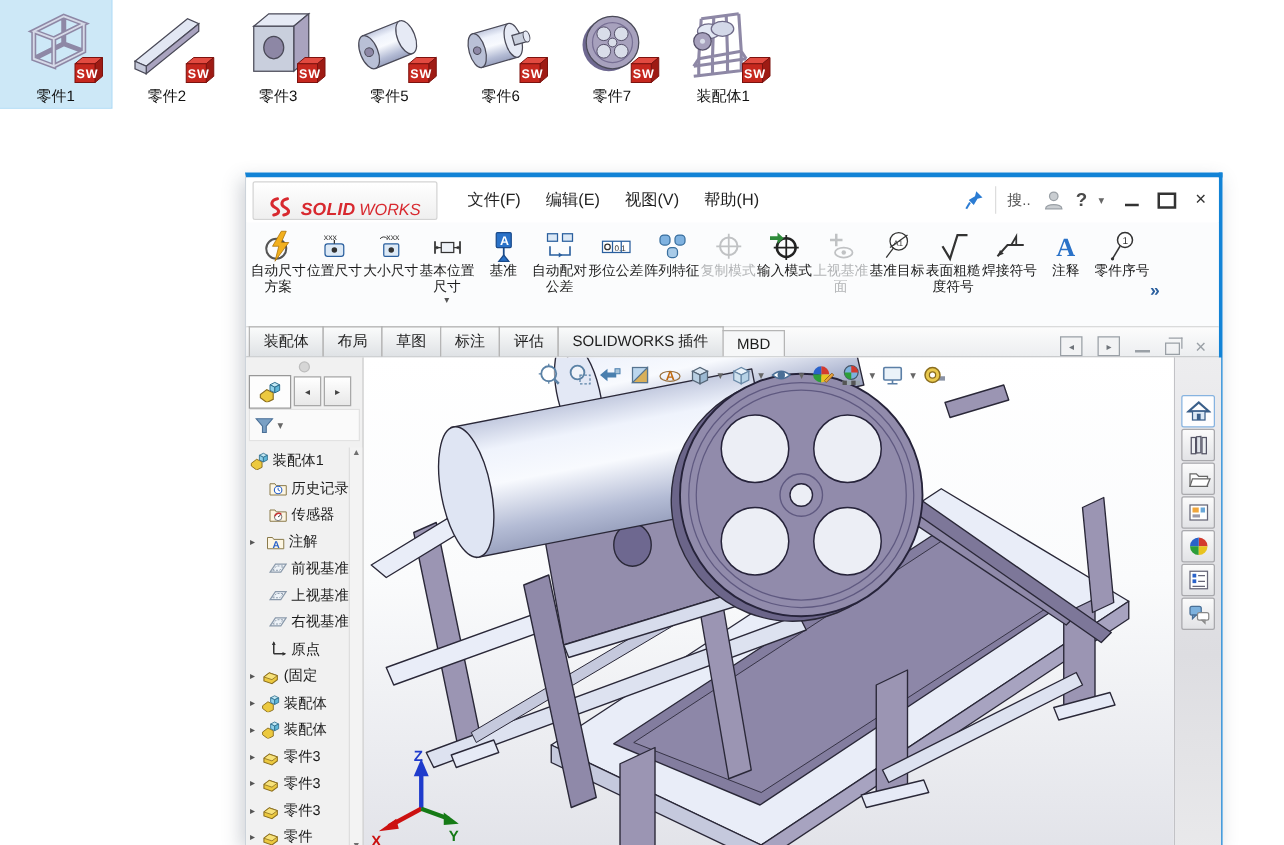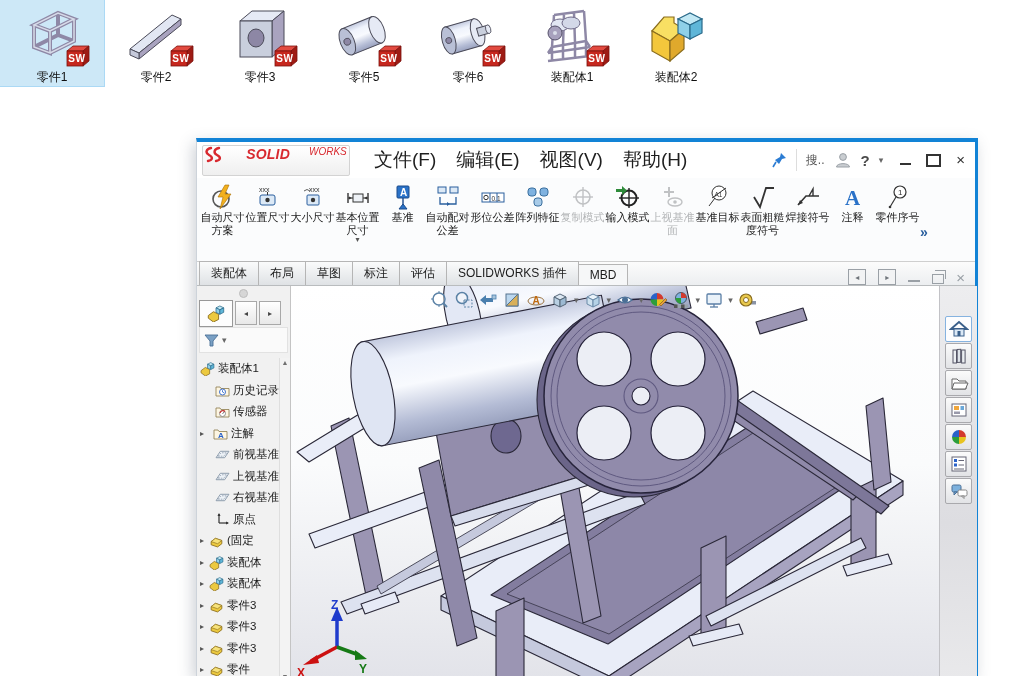--- a/index.html
+++ b/index.html
@@ -1,36 +1,36 @@
 <!DOCTYPE html>
 <html><head>
 <meta charset="utf-8">
 <style>
   html,body{margin:0;padding:0}
   body{width:1027px;height:676px;position:relative;overflow:hidden;background:#fff;
        font-family:"Liberation Sans","DejaVu Sans",sans-serif;-webkit-font-smoothing:antialiased}
   svg{display:block}
   
   .desk{position:absolute;left:0;top:0;display:flex}
-  .dicon{width:104px;padding:3px 0 2px;display:flex;flex-direction:column;align-items:center}
+  .dicon{width:89px;padding:3px 0 2px;display:flex;flex-direction:column;align-items:center}
   .dicon.selected{background:#cde8f7;outline:1px solid #abd9f5}
   .thumb{width:64px;height:64px;position:relative}
   .swb{position:absolute;right:-6px;bottom:0;width:25px;height:23px}
   .dlbl{font-size:12px;color:#101010;margin-top:4px;line-height:13px}
   
   .win{position:absolute;left:196px;top:138px;width:782px;height:538px;box-sizing:border-box;
        background:#fff;border-top:4px solid #1283d6;border-right:3px solid #1283d6;
        border-left:1px solid #cdd3da;box-shadow:-3px 5px 14px rgba(60,70,90,.25)}
   .tbar{height:36px;display:flex;align-items:center;background:#fff}
   .logo{width:146px;height:29px;margin-left:5px;border:1px solid #d3d3d3;border-radius:2px;
-        background:linear-gradient(#ffffff,#efefef);display:flex;align-items:flex-start;justify-content:center;gap:19px}
+        background:linear-gradient(#ffffff,#efefef);display:flex;align-items:flex-end;justify-content:center;gap:3px}
   .lg-solid{font-size:14px;font-weight:bold;font-style:italic;color:#d8292f;letter-spacing:.2px}
-  .lg-works{font-size:10px;font-style:italic;color:#d8292f}
+  .lg-works{font-size:13px;font-style:italic;color:#d8292f}
   .menus{display:flex;margin-left:14px}
-  .menu{padding:0 10px;font-size:19px;color:#1f1f1f;line-height:30px;cursor:default}
+  .menu{padding:0 10px;font-size:13px;color:#1f1f1f;line-height:30px;cursor:default}
   .tbr{margin-left:auto;display:flex;align-items:center;gap:9px;padding-right:10px}
   .sep{width:1px;height:22px;background:#ddd}
   .srch{font-size:12px;color:#555}
   .help{font-size:15px;font-weight:bold;color:#4a4a4a}
   .caret{font-size:9px;color:#666}
   .wc{display:flex;align-items:center;gap:15px;margin-left:8px}
   .wmin{width:11px;height:2px;background:#333;margin-top:7px}
   .wmax{width:11px;height:9px;border:2px solid #333}
   .wx{font-size:15px;color:#333;line-height:14px}
   
@@ -196,51 +196,56 @@
           <ellipse cx="53" cy="32" rx="2.5" ry="4.5" fill="#e6eaf5" stroke="#4a4a58" stroke-width="0.8"></ellipse>
         </g>
       </svg>
       <svg class="swb">
           <use href="#swbadge"></use>
         </svg>
     </span>
     <span class="dlbl">零件6</span>
   </div>
 
+  <div class="dicon">
+    <span class="thumb">
+      <svg width="64" height="64" viewBox="0 0 64 64">
+        <circle cx="29" cy="33" r="21" fill="#6e6890"></circle>
+        <circle cx="32" cy="31" r="21" fill="#a7a1bd" stroke="#4a4a58" stroke-width="1"></circle>
+        <circle cx="32" cy="31" r="16" fill="none" stroke="#776f94" stroke-width="1"></circle>
+        <circle cx="39" cy="24" r="5.5" fill="#d9dde9" stroke="#55506a" stroke-width="0.8"></circle>
+        <circle cx="25" cy="24" r="5.5" fill="#d9dde9" stroke="#55506a" stroke-width="0.8"></circle>
+        <circle cx="25" cy="38" r="5.5" fill="#d9dde9" stroke="#55506a" stroke-width="0.8"></circle>
+        <circle cx="39" cy="38" r="5.5" fill="#d9dde9" stroke="#55506a" stroke-width="0.8"></circle>
+        <circle cx="32" cy="31" r="3.5" fill="#d9dde9" stroke="#55506a" stroke-width="0.8"></circle>
+      </svg>
+      <svg class="swb">
+          <use href="#swbadge"></use>
+        </svg>
+    </span>
+    <span class="dlbl">零件7</span>
+  </div>
 
   <div class="dicon">
     <span class="thumb">
       <svg width="64" height="64" viewBox="0 0 64 64">
         <path d="M14,12 L44,8 M14,12 L12,44 M44,8 L46,38 M12,44 L46,38 M24,11 L23,43 M34,10 L35,40 M8,50 L50,44 M12,44 L8,50 M46,38 L50,44" fill="none" stroke="#8e88a6" stroke-width="2.5"></path>
         <ellipse cx="20" cy="22" rx="9" ry="6" fill="#e2e7f3" stroke="#6f6a88" stroke-width="1"></ellipse>
         <ellipse cx="31" cy="20" rx="9" ry="6" fill="#d3d8e8" stroke="#6f6a88" stroke-width="1"></ellipse>
         <circle cx="15" cy="30" r="7" fill="#a7a1bd" stroke="#55506a" stroke-width="1"></circle>
         <circle cx="15" cy="30" r="2" fill="#d9dde9"></circle>
         <path d="M12,44 L12,58 M23,43 L23,57 M35,40 L35,55 M46,38 L46,53 M8,58 L50,53" fill="none" stroke="#8e88a6" stroke-width="2.5"></path>
       </svg>
       <svg class="swb">
           <use href="#swbadge"></use>
         </svg>
     </span>
     <span class="dlbl">装配体1</span>
   </div>
 
-  <div class="dicon">
-    <span class="thumb">
-      <svg width="64" height="64" viewBox="0 0 64 64">
-        <polygon points="8,28 20,14 30,14 30,20 40,26 26,38" fill="#f8df63" stroke="#8a6d1e" stroke-width="1.2"></polygon>
-        <polygon points="8,28 26,38 26,58 8,48" fill="#f3c73c" stroke="#8a6d1e" stroke-width="1.2"></polygon>
-        <polygon points="40,26 26,38 26,58 40,46" fill="#e0a92c" stroke="#8a6d1e" stroke-width="1.2"></polygon>
-        <polygon points="34,16 46,10 58,16 46,22" fill="#c2e8f4" stroke="#2a6a8a" stroke-width="1.2"></polygon>
-        <polygon points="34,16 46,22 46,36 34,30" fill="#8fd0e8" stroke="#2a6a8a" stroke-width="1.2"></polygon>
-        <polygon points="58,16 46,22 46,36 58,30" fill="#5fb6d8" stroke="#2a6a8a" stroke-width="1.2"></polygon>
-      </svg>
-    </span>
-    <span class="dlbl">装配体2</span>
-  </div>
 </div>
 
 <div class="win">
 
   <div class="tbar">
     <div class="logo">
       <svg width="22" height="18" viewBox="0 0 22 18">
         <path d="M6,2 C1,3 0,7 4,9 C8,11 8,14 3,15" fill="none" stroke="#d8292f" stroke-width="2.4" stroke-linecap="round"></path>
         <path d="M14,2 C9,3 8,7 12,9 C16,11 16,14 11,15" fill="none" stroke="#d8292f" stroke-width="2.4" stroke-linecap="round"></path>
       </svg>

